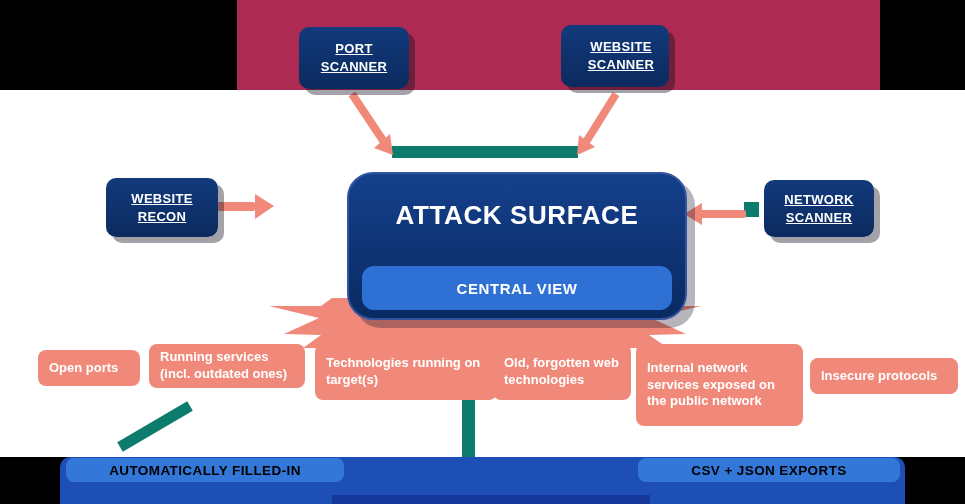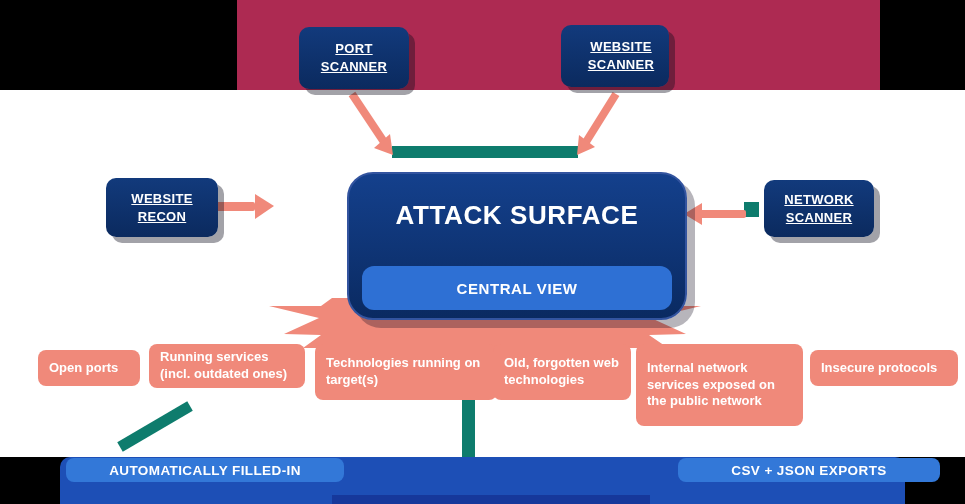--- a/index.html
+++ b/index.html
@@ -38,32 +38,32 @@
 
   
   .finding{position:absolute;background:#f0897a;border-radius:8px;color:#fff;
            font-weight:bold;font-size:13px;line-height:1.3;display:flex;align-items:center;
            padding:6px 11px;box-sizing:border-box;margin-left:16px;}
   #finding-0{left:22px;top:350px;width:102px;height:36px;}
   #finding-1{left:133px;top:344px;width:156px;height:44px;}
   #finding-2{left:299px;top:344px;width:182px;height:56px;}
   #finding-3{left:477px;top:344px;width:138px;height:56px;}
   #finding-4{left:620px;top:344px;width:167px;height:82px;}
-  #finding-5{left:794px;top:350px;width:148px;height:36px;}
+  #finding-5{left:794px;top:358px;width:148px;height:36px;}
 
   
   #footer-band{position:absolute;left:60px;top:457px;width:845px;height:47px;
                background:#1d4fb6;border-radius:10px 10px 0 0;}
   #footer-strip{position:absolute;left:272px;bottom:0;width:318px;height:9px;background:#16389b;}
   .footer-btn{position:absolute;top:1px;height:24px;background:#3378d8;border-radius:8px;
-              display:flex;align-items:center;justify-content:center;color:#ffffff;
+              display:flex;align-items:center;justify-content:center;color:#000000;
               font-weight:bold;font-size:13.5px;letter-spacing:.4px;}
   #footer-btn-0{left:6px;width:278px;}
   #footer-btn-1{left:288px;width:287px;}
-  #footer-btn-2{left:578px;width:262px;margin-left:40px;}
+  #footer-btn-2{left:578px;width:262px;}
 </style>
 </head>
 <body>
 
 <div id="canvas">
 
   <div id="crimson-band"></div>
   <div id="white-main"></div>
 
   <svg id="connectors" viewBox="0 0 965 504" xmlns="http://www.w3.org/2000/svg">

